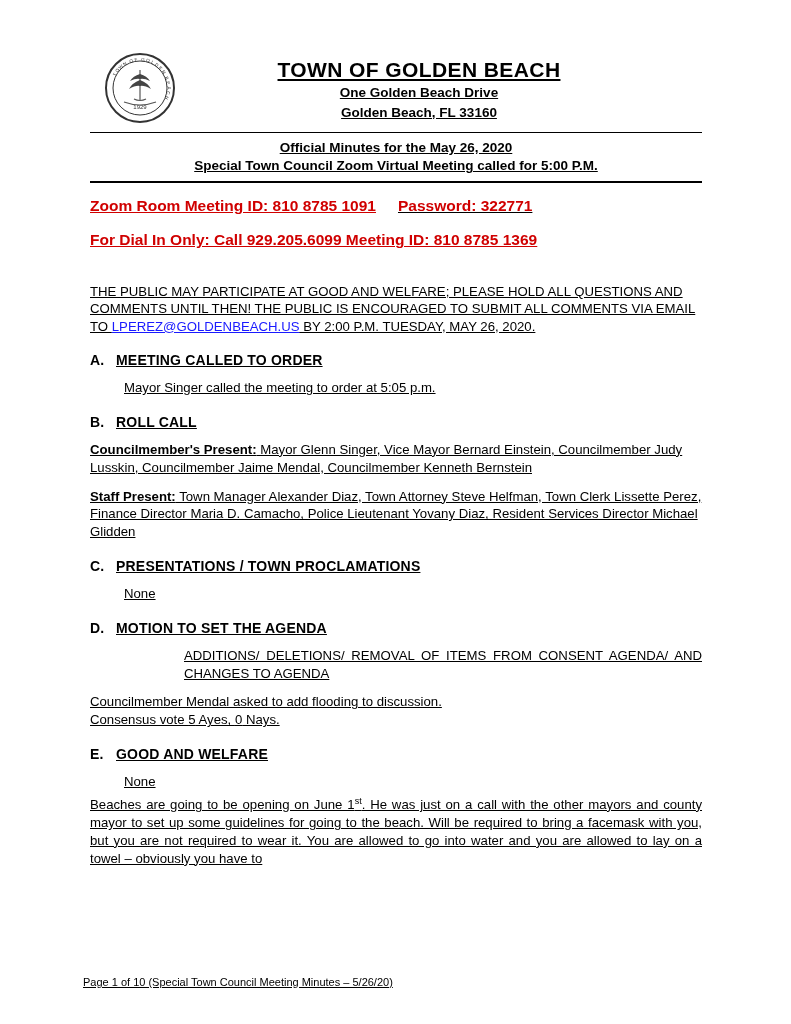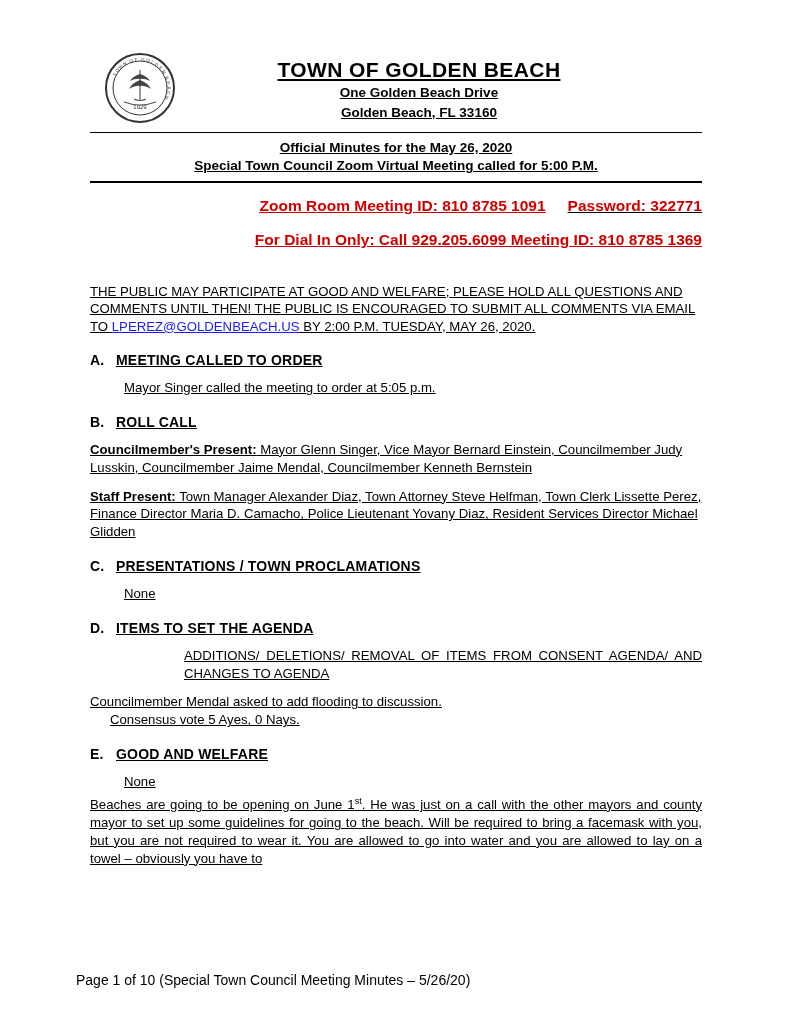--- a/index.html
+++ b/index.html
@@ -72,21 +72,21 @@
   }
 
   .official {
     text-align: center;
     font-size: 13.5px;
     font-weight: bold;
     line-height: 1.35;
   }
 
   .zoom-line {
-    text-align: right;
+    text-align: left;
     color: #d00000;
     font-weight: bold;
     font-size: 15.5px;
     margin: 12px 0 0 0;
     line-height: 1.4;
   }
   .zoom-line .u { text-decoration: underline; }
   .zoom-gap { display: inline-block; width: 22px; }
 
   .public-note {
@@ -109,35 +109,36 @@
   }
   .section-head .ltr {
     display: inline-block;
     width: 26px;
   }
   .body-text {
     font-size: 13.2px;
     line-height: 1.35;
     margin-top: 11px;
   }
-  .body-text.tight { margin-top: 8px; margin-left: 20px; }
+  .body-text.tight { margin-top: 8px; }
   .indent { margin-left: 34px; }
   .indent2 { margin-left: 94px; text-align: justify; }
   .bold { font-weight: bold; }
   .u { text-decoration: underline; }
   sup { font-size: 9px; vertical-align: super; }
 
   .justify { text-align: justify; }
 
   .footer {
     position: absolute;
-    left: 76px;
+    left: 83px;
     bottom: 36px;
-    font-size: 14px;
+    font-size: 11px;
     color: #000;
+    text-decoration: underline;
   }
 </style>
 </head>
 <body>
 
 <div class="page">
   <div class="content">
 
     <div class="header">
       <div class="seal">
@@ -212,21 +213,21 @@
     <div class="body-text">
       <span class="bold">Staff Present:</span><span> Town Manager Alexander Diaz, Town Attorney Steve Helfman, Town Clerk Lissette Perez, Finance Director Maria D. Camacho, Police Lieutenant Yovany Diaz, Resident Services Director Michael Glidden</span>
     </div>
 
     <div class="section-head">
       <span class="ltr">C.</span><span>PRESENTATIONS / TOWN PROCLAMATIONS</span>
     </div>
     <div class="body-text indent">None</div>
 
     <div class="section-head">
-      <span class="ltr">D.</span><span>ITEMS TO SET THE AGENDA</span>
+      <span class="ltr">D.</span><span>MOTION TO SET THE AGENDA</span>
     </div>
     <div class="body-text indent2">ADDITIONS/ DELETIONS/ REMOVAL OF ITEMS FROM CONSENT AGENDA/ AND CHANGES TO AGENDA</div>
     <div class="body-text">Councilmember Mendal asked to add flooding to discussion.</div>
     <div class="body-text tight" style="margin-top:0;">
       <span>Consensus vote </span><span class="u">5</span><span> Ayes, </span><span class="u">0</span><span> Nays.</span>
     </div>
 
     <div class="section-head">
       <span class="ltr">E.</span><span>GOOD AND WELFARE</span>
     </div>

